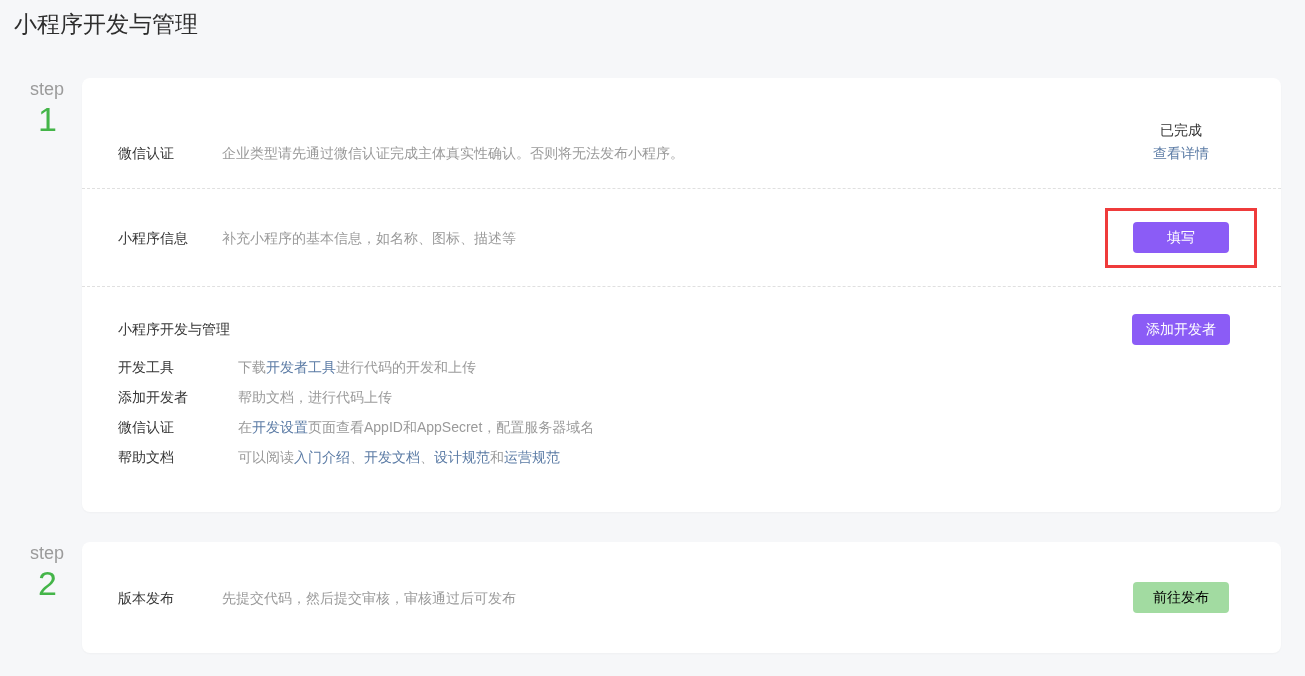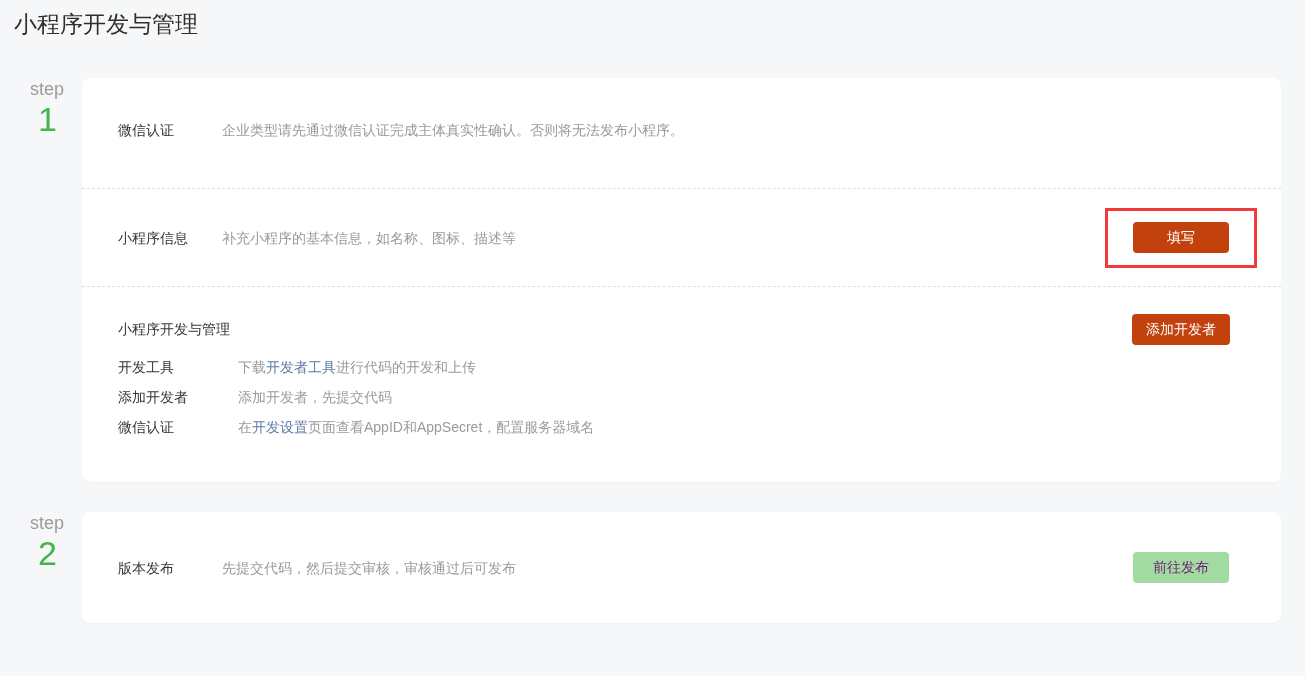--- a/index.html
+++ b/index.html
@@ -39,34 +39,34 @@
   .row-label { width: 104px; font-size: 14px; color: #353535; line-height: 20px; flex-shrink: 0; }
   .row-desc  { flex: 1; font-size: 14px; color: #9a9a9a; line-height: 20px; }
   .row-right { width: 160px; margin-left: auto; flex-shrink: 0;
                display: flex; flex-direction: column; align-items: center; }
   .status-text { font-size: 14px; color: #353535; line-height: 20px; }
   .link { font-size: 14px; color: #5b7ba5; line-height: 20px; margin-top: 3px;
           text-decoration: none; cursor: pointer; }
   .inline-link { color: #5b7ba5; cursor: pointer; }
   .btn {
     display: inline-block;
-    background: #c2410c;
+    background: #8b5cf6;
     color: #ffffff;
     font-size: 14px;
     line-height: 31px;
     height: 31px;
     min-width: 96px;
     padding: 0 14px;
     text-align: center;
     border: none;
     border-radius: 4px;
     cursor: pointer;
     font-family: inherit;
   }
-  .btn-disabled { background: #a2dba1; color: #701a75; cursor: default; }
+  .btn-disabled { background: #a2dba1; color: #000000; cursor: default; }
   .red-box {
     border: 3px solid #ef3b3b;
     padding: 11px 25px 12px 25px;
     background: #ffffff;
   }
   .dev-header-row { display: flex; align-items: center; height: 37px; margin-bottom: 4px; }
   .dev-header-label { font-size: 14px; color: #353535; }
   .sub-row { display: flex; align-items: flex-start; line-height: 30px; gap: 16px; }
   .sub-row .row-label, .sub-row .row-desc { line-height: 30px; }
   .sec-release { height: 111px; display: flex; align-items: center; }
@@ -81,20 +81,24 @@
     <div class="step-word">step</div>
     <div class="step-num">1</div>
   </div>
 
   <div class="card">
 
     <div class="sec sec1 sec-dashed">
       <div class="row">
         <div class="row-label">微信认证</div>
         <div class="row-desc">企业类型请先通过微信认证完成主体真实性确认。否则将无法发布小程序。</div>
+        <div class="row-right">
+          <div class="status-text">已完成</div>
+          <a class="link">查看详情</a>
+        </div>
       </div>
     </div>
 
     <div class="sec sec2 sec-dashed">
       <div class="row" style="align-items:center;">
         <div class="row-label">小程序信息</div>
         <div class="row-desc">补充小程序的基本信息，如名称、图标、描述等</div>
         <div class="row-right">
           <div class="red-box">
             <button class="btn">填写</button>
@@ -111,28 +115,32 @@
         </div>
       </div>
 
       <div class="sub-row">
         <div class="row-label">开发工具</div>
         <div class="row-desc"><span>下载</span><span class="inline-link">开发者工具</span><span>进行代码的开发和上传</span></div>
       </div>
 
       <div class="sub-row">
         <div class="row-label">添加开发者</div>
-        <div class="row-desc"><span>添加开发者，先提交代码</span></div>
+        <div class="row-desc"><span>帮助文档，进行代码上传</span></div>
       </div>
 
       <div class="sub-row">
         <div class="row-label">微信认证</div>
         <div class="row-desc"><span>在</span><span class="inline-link">开发设置</span><span>页面查看AppID和AppSecret，配置服务器域名</span></div>
       </div>
 
+      <div class="sub-row">
+        <div class="row-label">帮助文档</div>
+        <div class="row-desc"><span>可以阅读</span><span class="inline-link">入门介绍</span><span>、</span><span class="inline-link">开发文档</span><span>、</span><span class="inline-link">设计规范</span><span>和</span><span class="inline-link">运营规范</span></div>
+      </div>
     </div>
 
   </div>
 </div>
 
 <div class="step-wrap second">
   <div class="gutter">
     <div class="step-word">step</div>
     <div class="step-num">2</div>
   </div>

